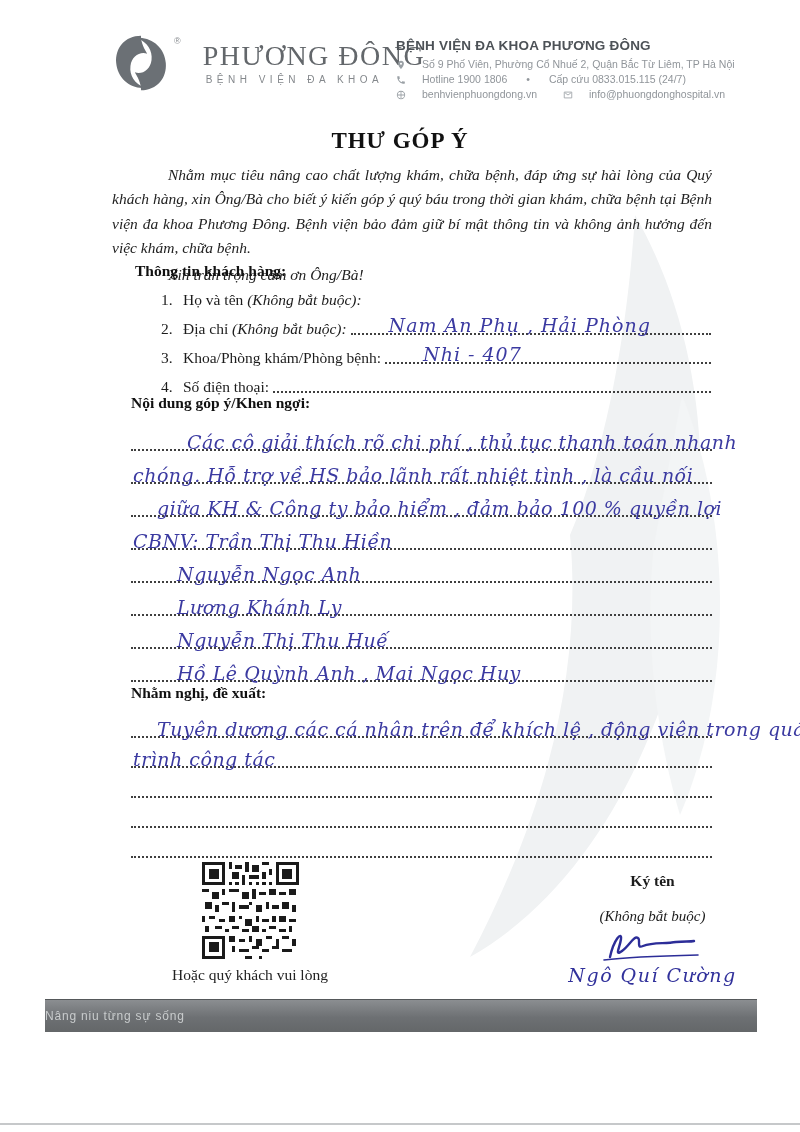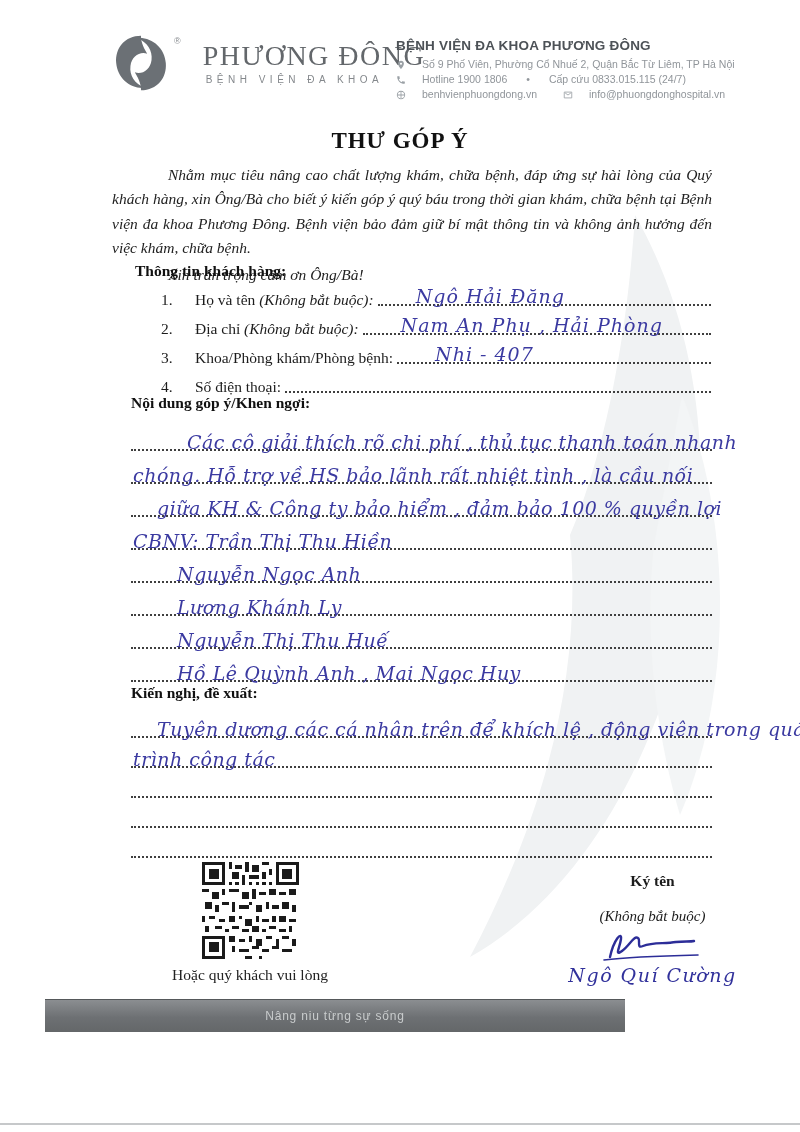--- a/index.html
+++ b/index.html
@@ -28,21 +28,21 @@
   
   .doc-title { position:absolute; left:0; right:0; top:128px; text-align:center; font-size:23px; font-weight:bold; letter-spacing:1px; color:#111; z-index:2; }
   .intro { position:absolute; left:112px; top:163px; width:600px; font-size:15.5px; font-style:italic; text-align:justify; line-height:1.58; color:#222; z-index:2; }
   .intro .p1 { text-indent:56px; }
   .intro .p2 { text-indent:56px; margin-top:2px; }
   
   .sec-heading { font-size:15.5px; font-weight:bold; color:#111; }
   .customer { position:absolute; left:135px; top:262px; width:578px; z-index:2; }
   .field-row { display:flex; align-items:flex-end; height:29px; font-size:15.5px; }
   .field-no { width:22px; margin-left:26px; }
-  .field-label { white-space:nowrap;margin-left:12px; }
+  .field-label { white-space:nowrap; }
   .field-note { font-style:italic; }
   .dots { flex:1; position:relative; border-bottom:2px dotted #3f3f3f; margin:0 2px 3px 4px; height:24px; }
   .hand { font-family:"DejaVu Serif", serif; font-style:italic; color:#3b3aa1; }
   .hand-field { position:absolute; left:38px; bottom:-3px; font-size:19px; white-space:nowrap; letter-spacing:1px; }
   .feedback { position:absolute; left:131px; top:394px; width:581px; z-index:2; }
   .suggestion { position:absolute; left:131px; top:684px; width:581px; z-index:2; }
   .rule-row { position:relative; border-bottom:2px dotted #3f3f3f; }
   .feedback .rule-row { height:33px; }
   .suggestion .rule-row { height:30px; }
   .rule-row .hand { position:absolute; bottom:-4px; font-size:19px; white-space:nowrap; letter-spacing:0.5px; }
@@ -51,23 +51,23 @@
   
   .qr-block { position:absolute; left:140px; top:862px; width:220px; text-align:center; z-index:2; }
   .qr-code { width:97px; height:97px; margin:0 auto; display:block; }
   .qr-caption { font-size:15.5px; color:#222; line-height:1.35; margin-top:6px; }
   .sign-block { position:absolute; left:545px; top:872px; width:215px; text-align:center; z-index:2; }
   .sign-title { font-size:15.5px; font-weight:bold; }
   .sign-note { font-size:15px; font-style:italic; margin-top:18px; }
   .sign-scribble { width:110px; height:36px; margin:2px auto 0; display:block; }
   .sign-name { font-family:"DejaVu Serif", serif; font-style:italic; font-size:19px; color:#31319b; letter-spacing:1.5px; margin-top:1px; }
   .footer-bar {
-    position:absolute; left:45px; top:999px; width:580px; height:33px; z-index:2;
+    position:absolute; left:45px; top:999px; width:712px; height:33px; z-index:2;
     background:linear-gradient(#8b8e91, #6d7073 55%, #646769);
-    display:flex; align-items:center; justify-content:center;
+    display:flex; align-items:center; justify-content:flex-start;
     border-top:1px solid #55585a;
   }
   .footer-slogan { font-family:"Liberation Sans",sans-serif; font-size:12px; color:#c9cccd; letter-spacing:0.8px; }
   .bottom-scan-line { position:absolute; left:0; top:1123px; width:800px; height:2px; background:#c6c8ca; z-index:2; }
 </style>
 </head>
 <body>
 
 <div class="page">
 
@@ -129,23 +129,20 @@
   <div class="intro">
     <div class="p1">Nhằm mục tiêu nâng cao chất lượng khám, chữa bệnh, đáp ứng sự hài lòng của Quý khách hàng, xin Ông/Bà cho biết ý kiến góp ý quý báu trong thời gian khám, chữa bệnh tại Bệnh viện đa khoa Phương Đông. Bệnh viện bảo đảm giữ bí mật thông tin và không ảnh hưởng đến việc khám, chữa bệnh.</div>
     <div class="p2">Xin trân trọng cảm ơn Ông/Bà!</div>
   </div>
 
   <div class="customer">
     <div class="sec-heading">Thông tin khách hàng:</div>
     <div class="field-row">
       <span class="field-no">1.</span>
       <span class="field-label"><span>Họ và tên </span><span class="field-note">(Không bắt buộc):</span></span>
-      <span class="dots">
-          <span class="hand hand-field">Ngô Hải Đăng</span>
-        </span>
     </div>
     <div class="field-row">
       <span class="field-no">2.</span>
       <span class="field-label"><span>Địa chỉ </span><span class="field-note">(Không bắt buộc):</span></span>
       <span class="dots">
           <span class="hand hand-field">Nam An Phụ , Hải Phòng</span>
         </span>
     </div>
     <div class="field-row">
       <span class="field-no">3.</span>
@@ -187,21 +184,21 @@
       <div class="rule-row">
           <span class="hand ind-2">Nguyễn Thị Thu Huế</span>
         </div>
       <div class="rule-row">
           <span class="hand ind-2">Hồ Lê Quỳnh Anh , Mai Ngọc Huy</span>
         </div>
     </div>
   </div>
 
   <div class="suggestion">
-    <div class="sec-heading">Kiến nghị, đề xuất:</div>
+    <div class="sec-heading">Nhằm nghị, đề xuất:</div>
     <div class="rows">
       <div class="rule-row">
           <span class="hand ind-1">Tuyên dương các cá nhân trên để khích lệ , động viên trong quá</span>
         </div>
       <div class="rule-row">
           <span class="hand ind-0">trình công tác</span>
         </div>
       <div class="rule-row">
           <span class="hand ind-0"></span>
         </div>

